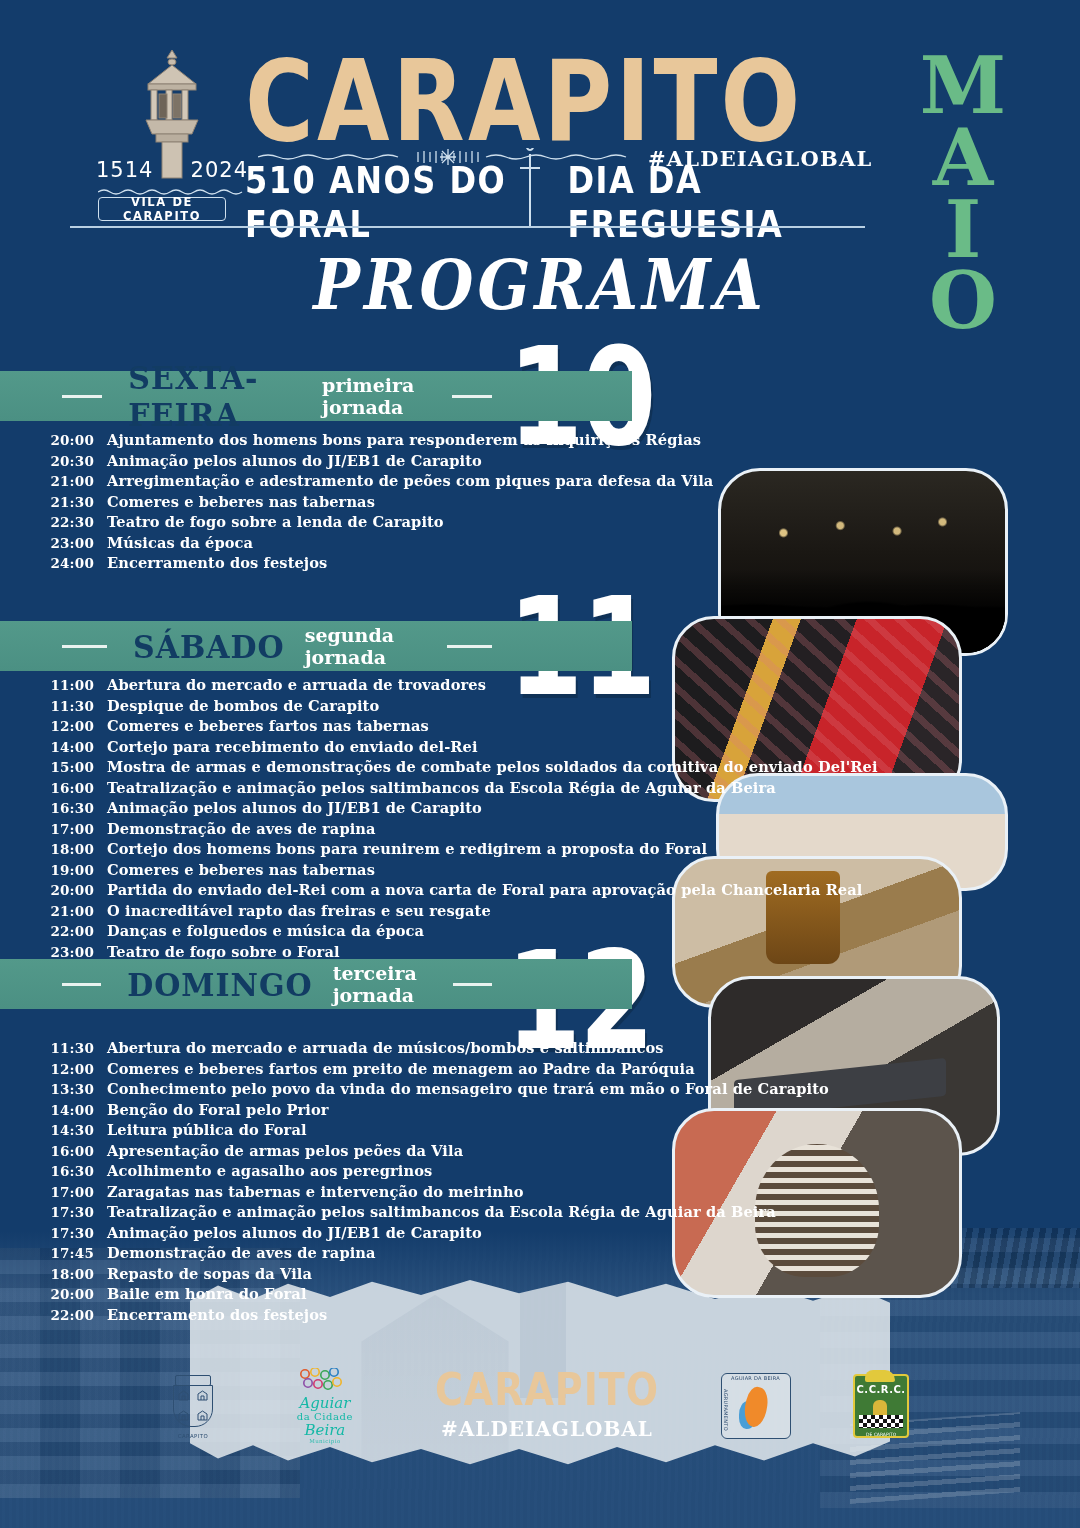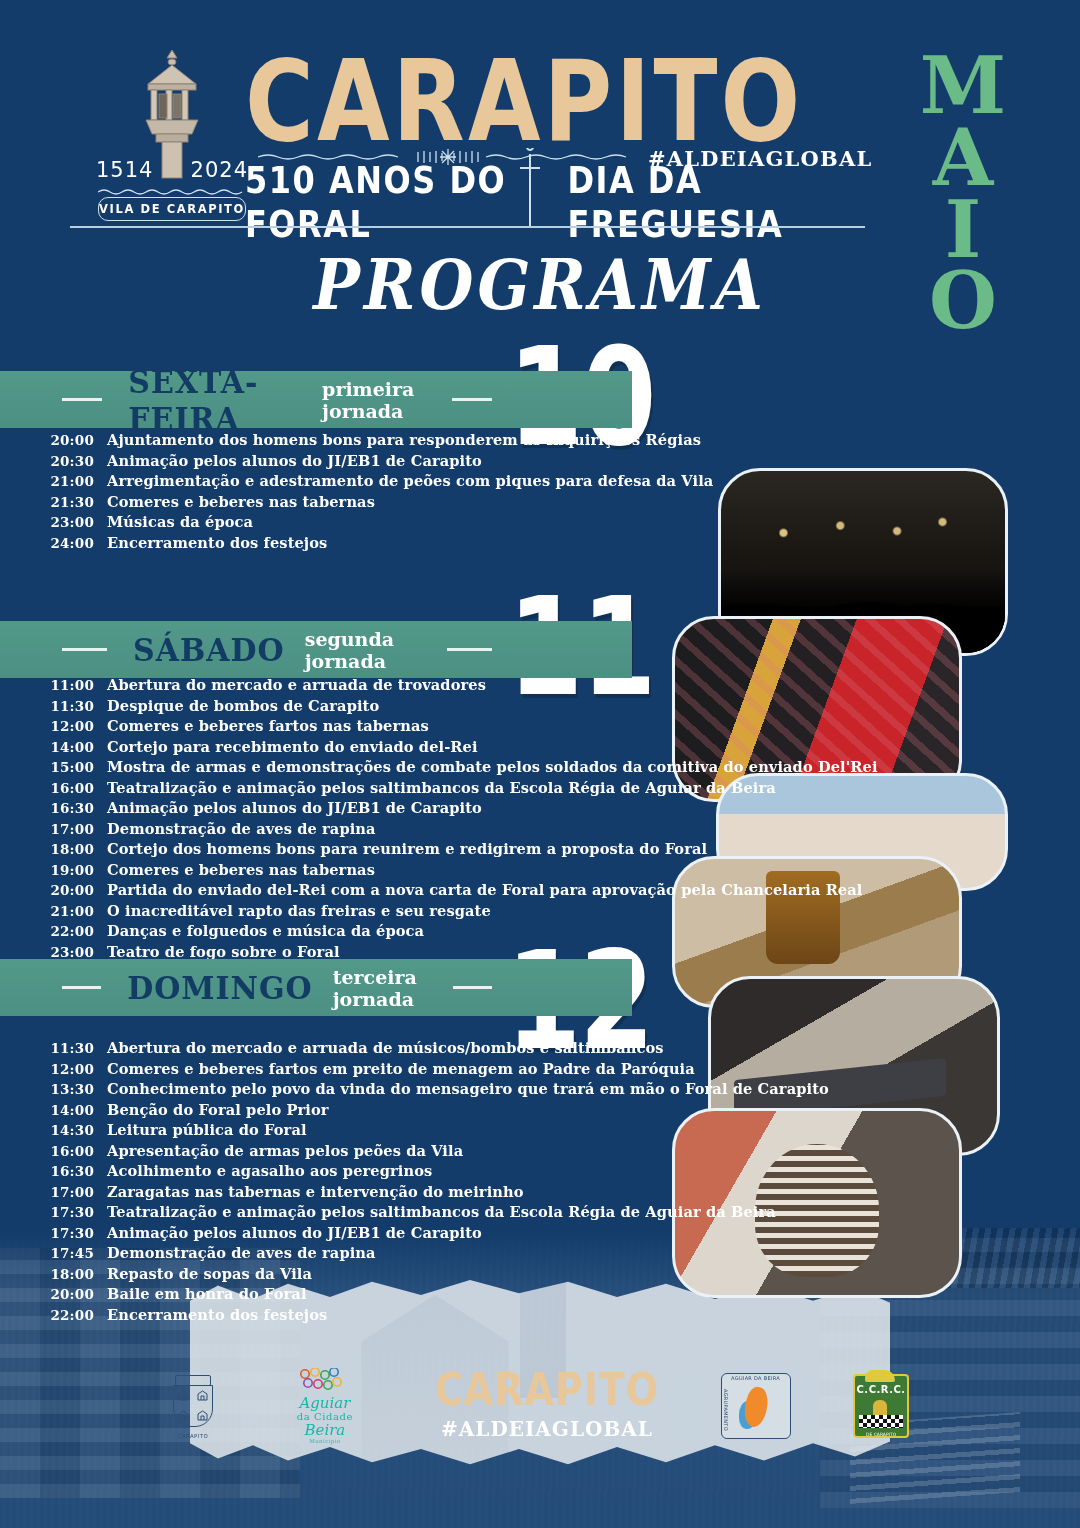--- a/index.html
+++ b/index.html
@@ -85,22 +85,22 @@
   .crest .years {
     position: absolute; left: 0; top: 110px; width: 100%;
     color: #fff; font-family: "DejaVu Sans", sans-serif;
     font-weight: 400; font-size: 21px; letter-spacing: 1px;
     display: flex; justify-content: space-between; padding: 0 4px;
   }
   .crest .wave {
     position: absolute; left: 6px; top: 139px; width: 148px; height: 9px;
   }
   .crest .ribbon {
-    position: absolute; left: 6px; top: 149px; width: 148px; height: 24px;
-    border: 1.6px solid #cfe0ee; border-radius: 10px;
+    position: absolute; left: 6px; top: 149px; width: 128px; height: 24px;
+    border: 1.6px solid #cfe0ee; border-radius: 4px;
     color: #ffffff; font-family: "DejaVu Sans", sans-serif;
     font-size: 11.5px; letter-spacing: 1.6px; font-weight: 700;
     display: flex; align-items: center; justify-content: center;
   }
 
   .title-main {
     position: absolute; left: 245px; top: 46px;
     font-family: "DejaVu Sans", sans-serif;
     font-weight: 700; font-size: 92px; letter-spacing: 3px;
     color: #e8c79a;
@@ -158,21 +158,21 @@
     font-weight: 700;
     font-size: 62px;
     letter-spacing: 4px;
     color: #ffffff;
     font-style: italic;
     transform: scaleY(1.12);
   }
 
   
   .daybar {
-    position: absolute; left: 0; height: 57px;
+    position: absolute; left: 0; height: 50px;
     width: 632px;
     background: linear-gradient(180deg,#53998a 0%, #4b9083 100%);
     display: flex; align-items: center;
   }
   .daybar .dash-l { width: 56px; height: 3px; background: #e9f2ef; margin-left: 62px; }
   .daybar .dash-r { width: 56px; height: 3px; background: #e9f2ef; margin-left: auto; margin-right: 140px; }
   .daybar .dayname {
     margin-left: 26px;
     font-family: "DejaVu Serif", serif;
     font-weight: 700; font-size: 30px;
@@ -450,20 +450,24 @@
       </div>
       <div class="ev">
         <div class="t">21:00</div>
         <div class="d">Arregimentação e adestramento de peões com piques para defesa da Vila</div>
       </div>
       <div class="ev">
         <div class="t">21:30</div>
         <div class="d">Comeres e beberes nas tabernas</div>
       </div>
       <div class="ev">
+        <div class="t">22:30</div>
+        <div class="d">Teatro de fogo sobre a lenda de Carapito</div>
+      </div>
+      <div class="ev">
         <div class="t">23:00</div>
         <div class="d">Músicas da época</div>
       </div>
       <div class="ev">
         <div class="t">24:00</div>
         <div class="d">Encerramento dos festejos</div>
       </div>
     </div>
 
   <div class="bignum" id="num-1" style="left:508px; top:580px;">11</div>

